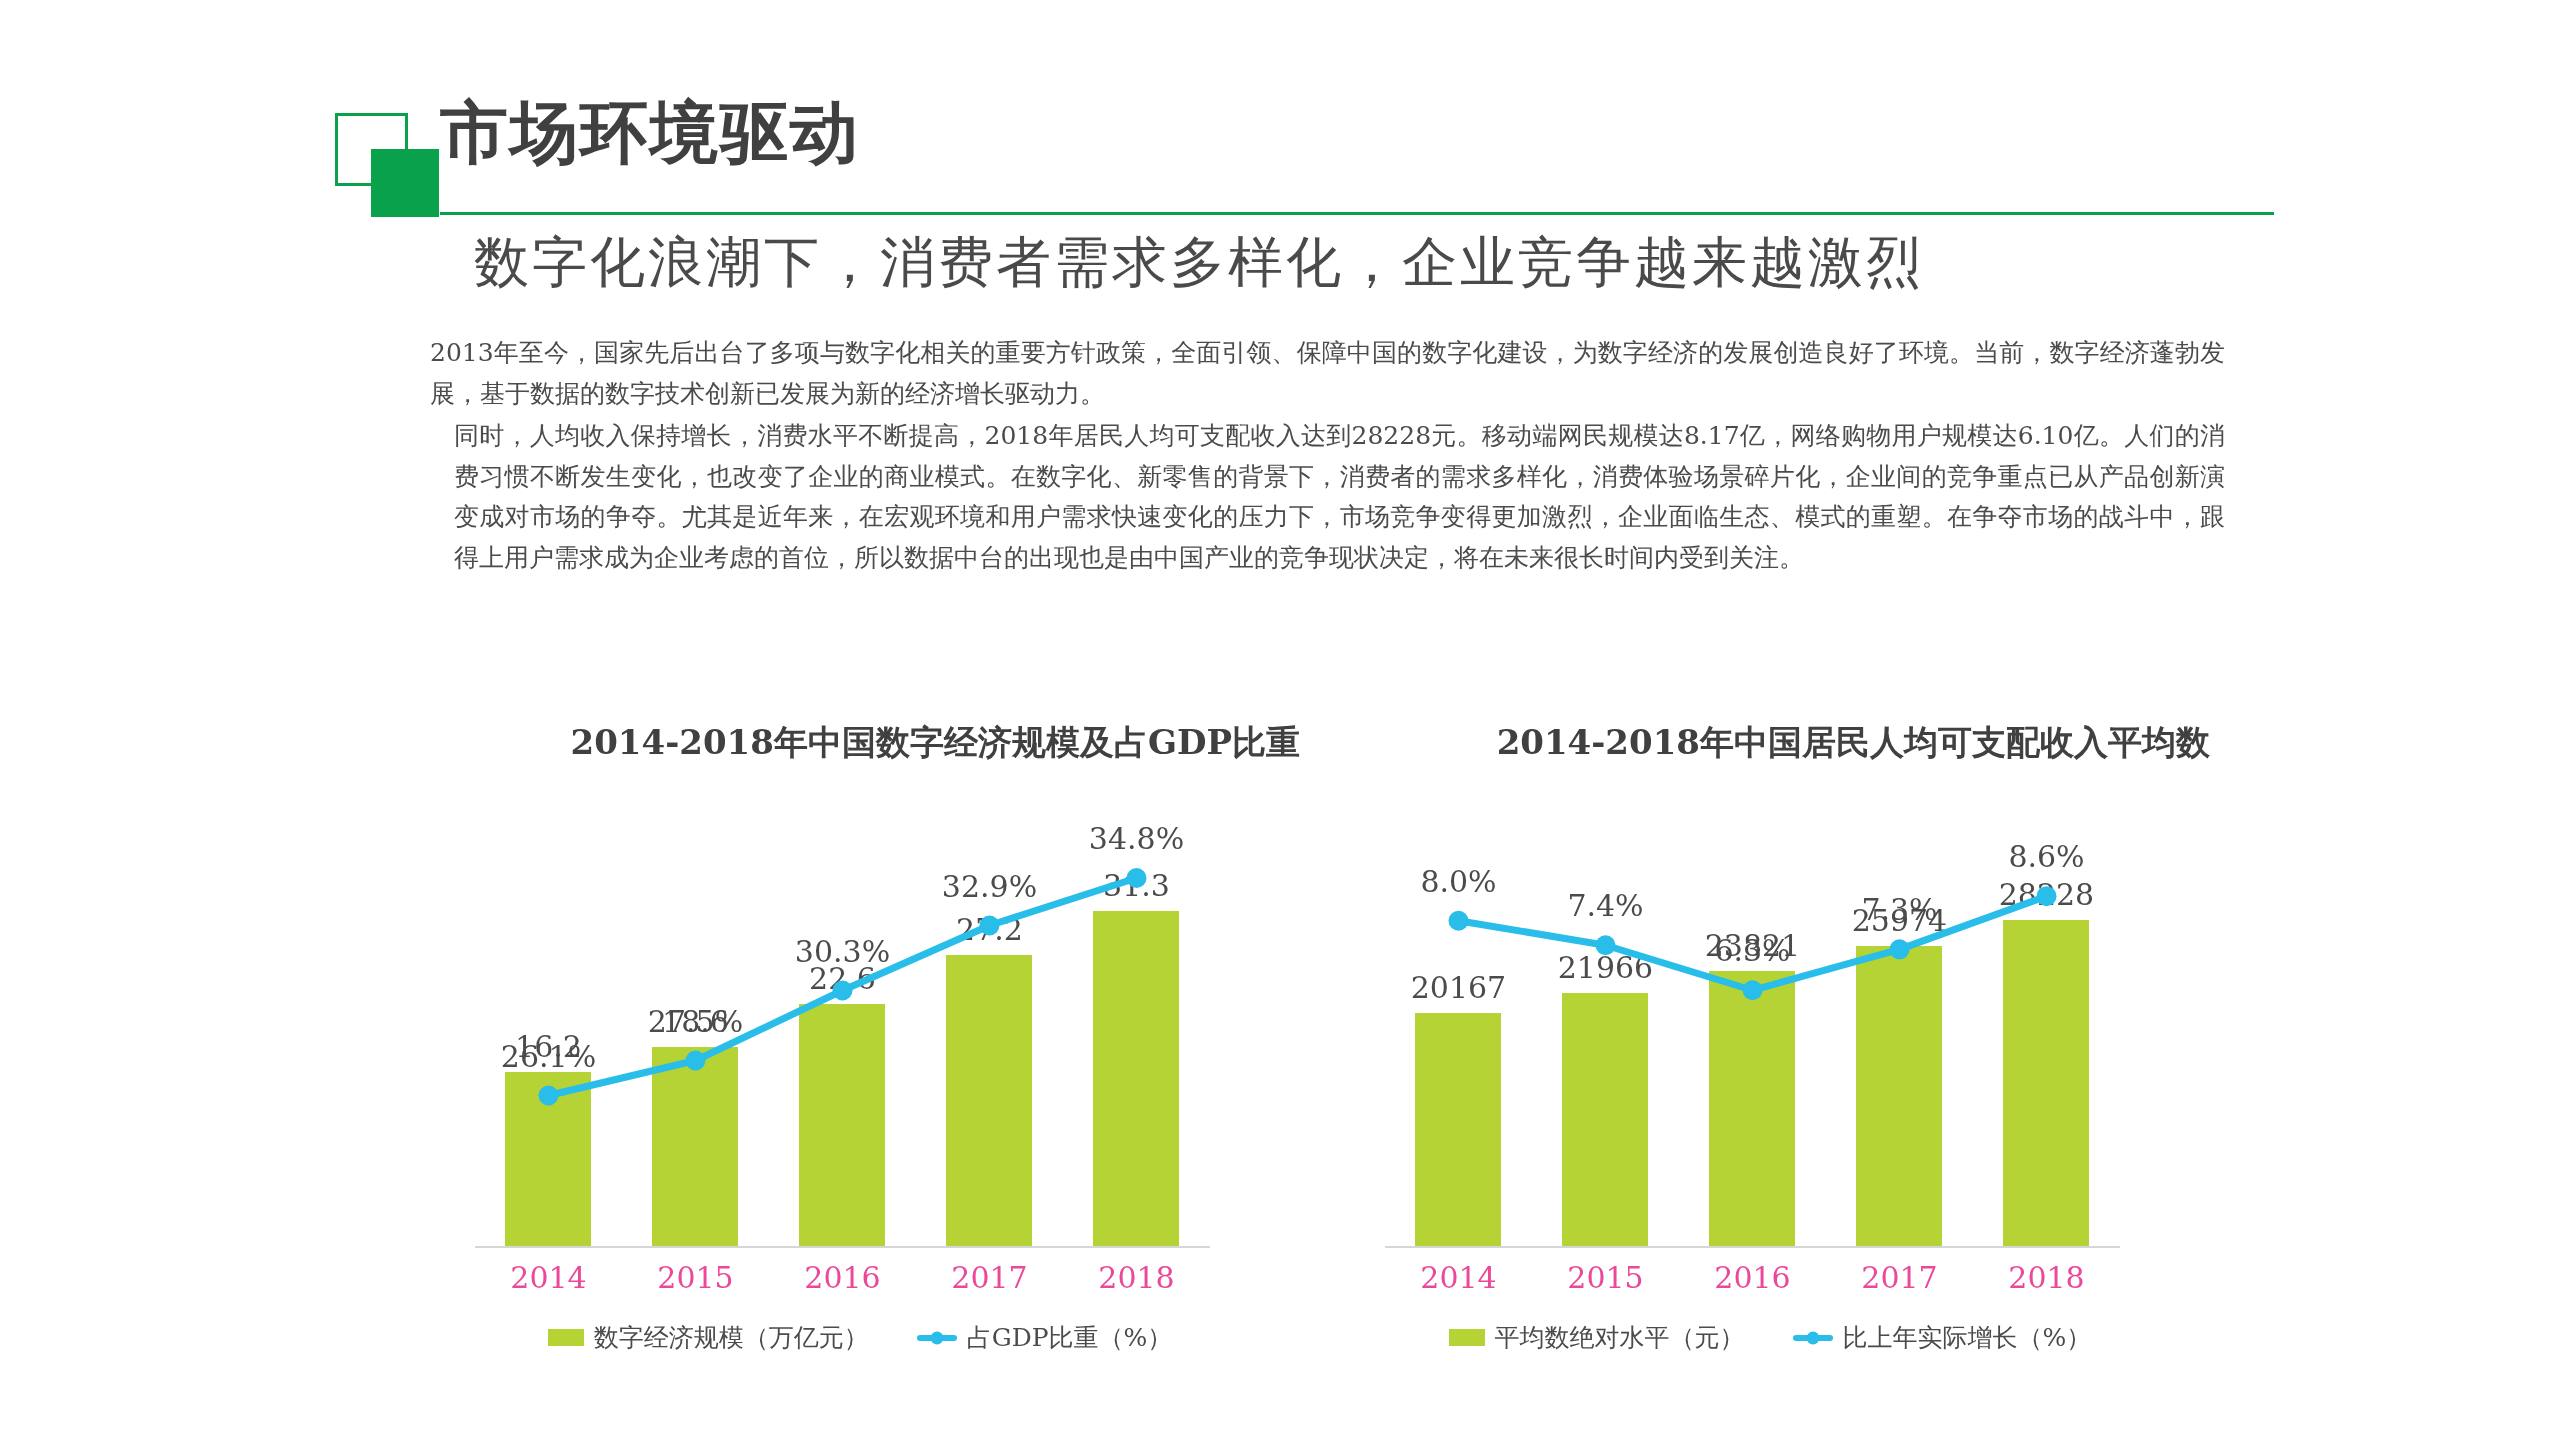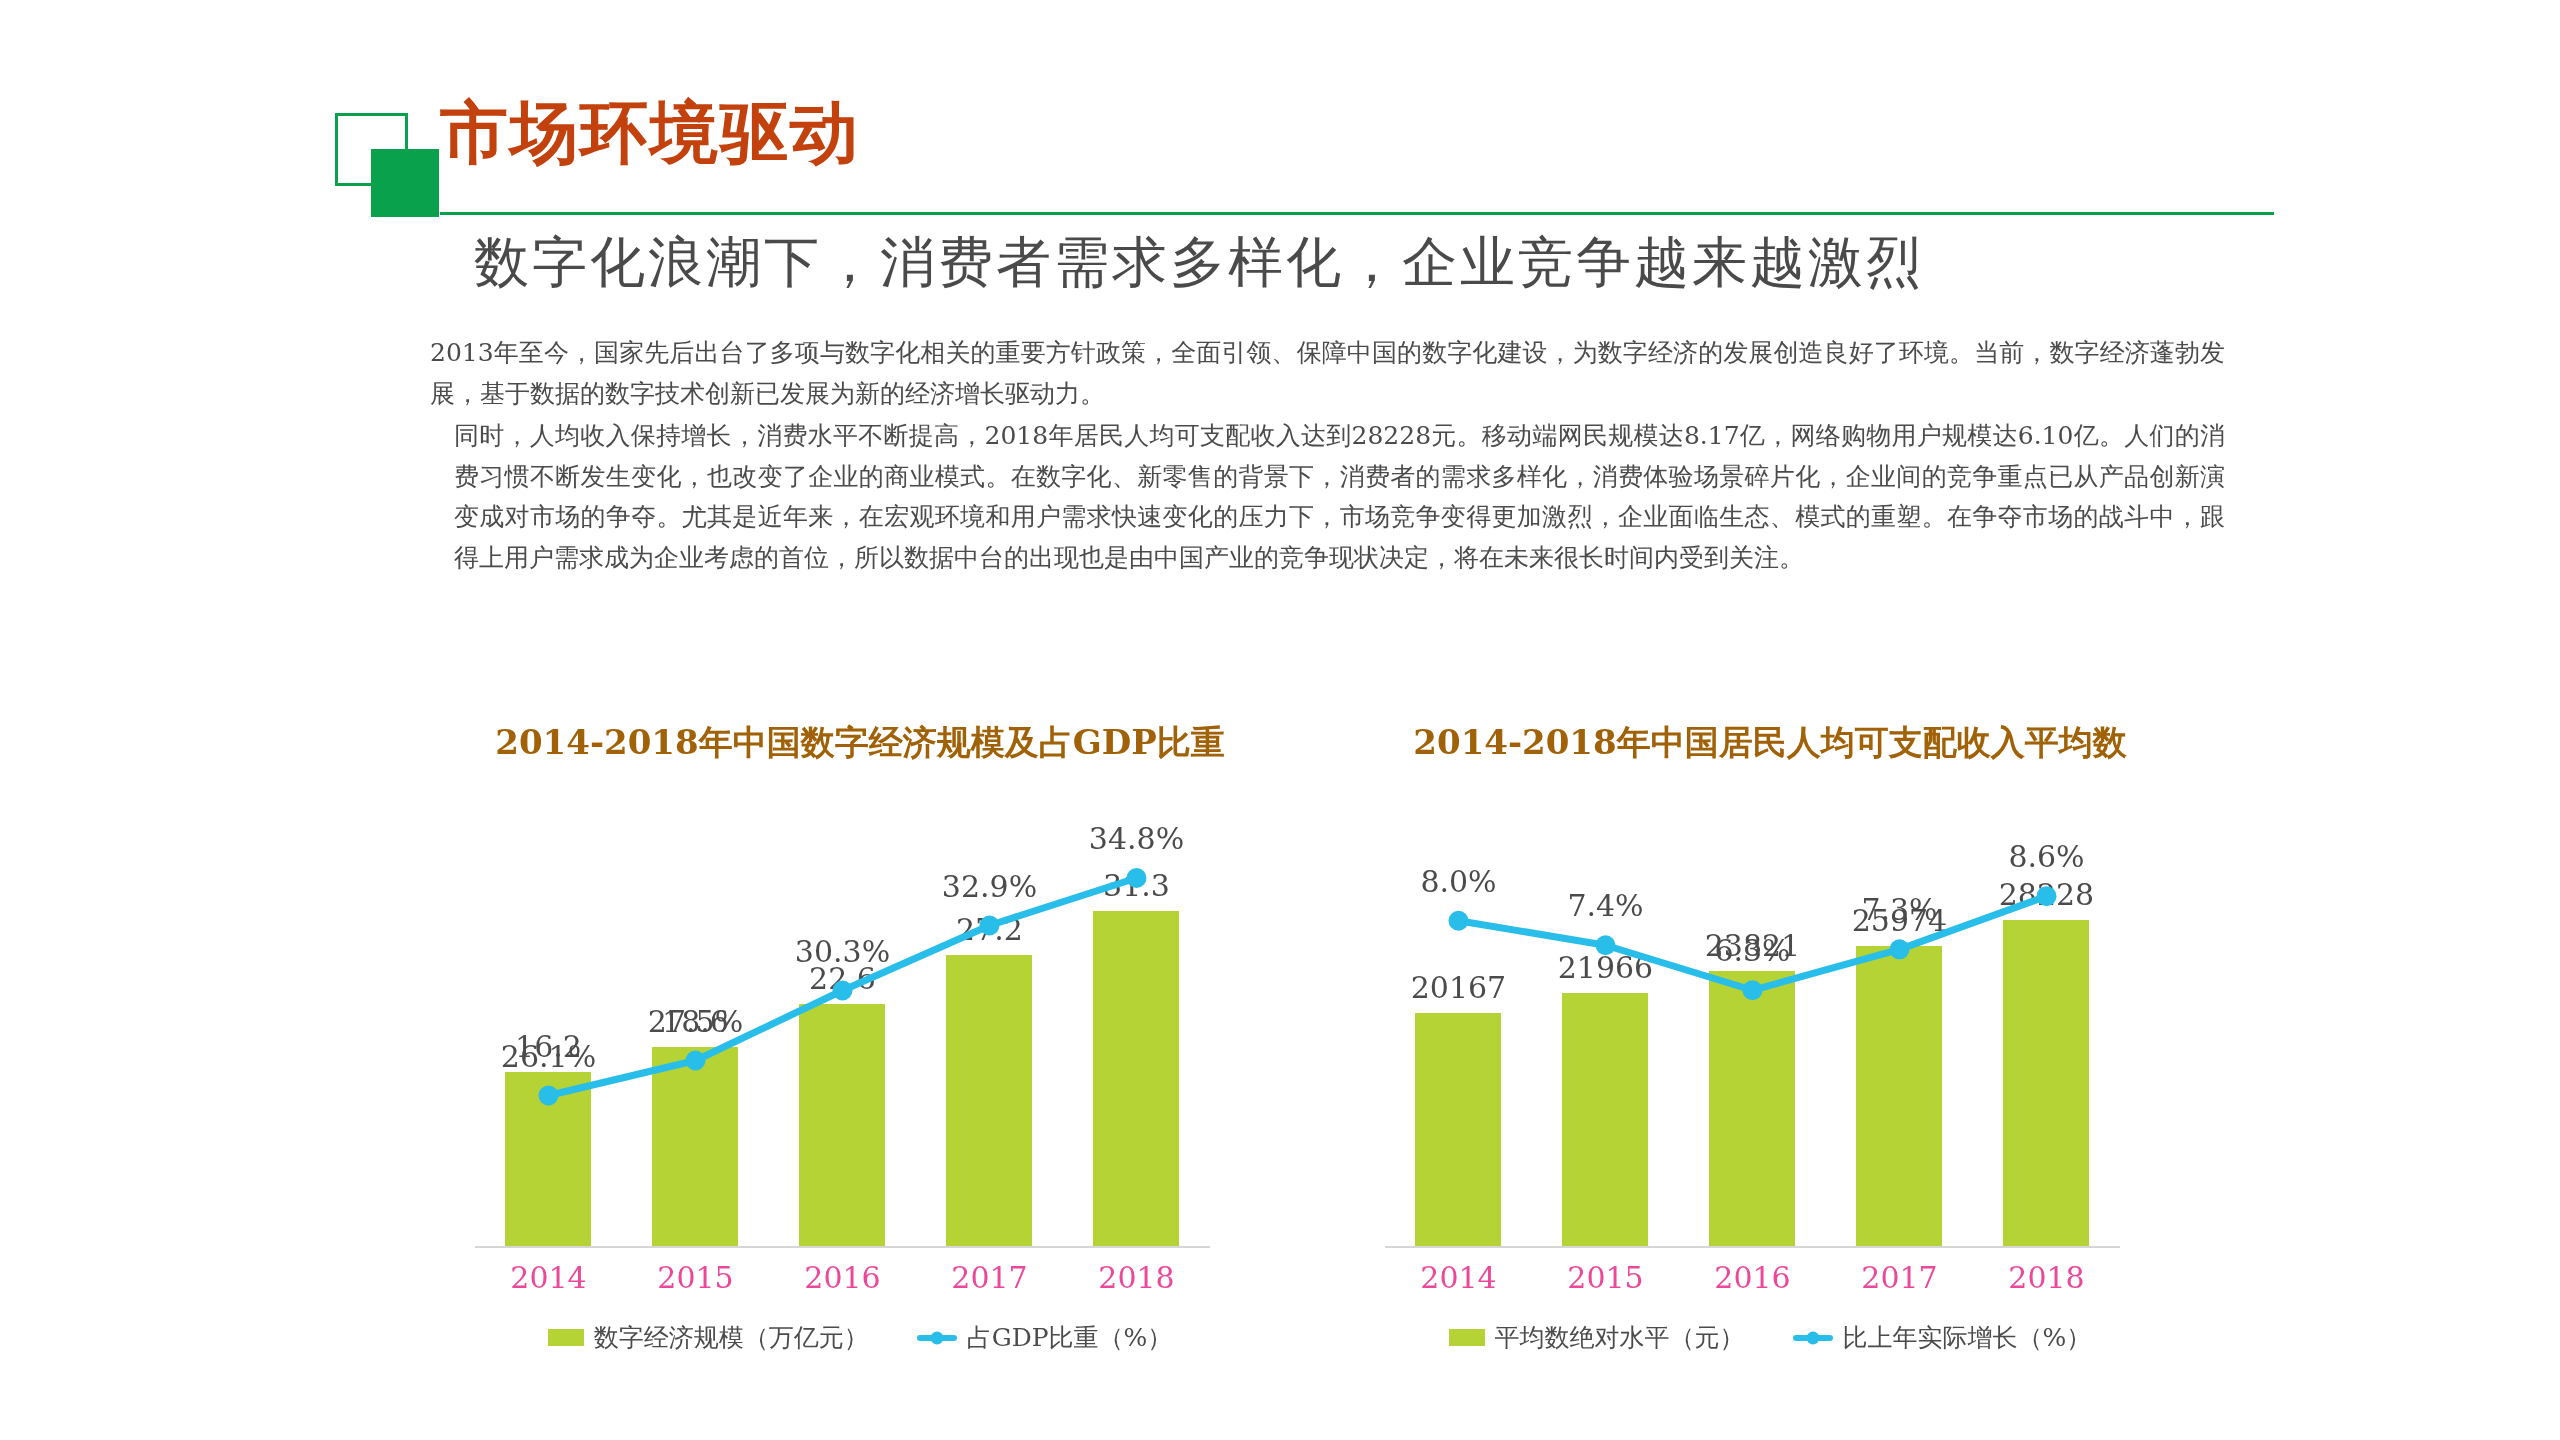--- a/index.html
+++ b/index.html
@@ -17,21 +17,21 @@
     position: absolute; left: 0; top: 0; width: 73px; height: 73px;
     border: 3px solid #0aa14c; background: transparent;
   }
   .logo-fill {
     position: absolute; left: 36px; top: 36px; width: 68px; height: 68px;
     background: #0aa14c;
   }
   .title-main {
     position: absolute; left: 440px; top: 98px;
     font-family: "DejaVu Serif", "Liberation Serif", serif;
-    font-size: 68px; font-weight: 700; color: #c2410c;
+    font-size: 68px; font-weight: 700; color: #404040;
     letter-spacing: 2px; line-height: 1;
   }
   .title-rule {
     position: absolute; left: 440px; top: 212px; width: 1834px; height: 3px;
     background: #0aa14c;
   }
   .subtitle {
     position: absolute; left: 428px; top: 228px;
     font-family: "DejaVu Serif", "Liberation Serif", serif;
     font-size: 55px; color: #4a4a4a; letter-spacing: 3px; line-height: 1.25; margin-left: 46px;
@@ -48,23 +48,23 @@
   .body-copy p + p { margin-top: 2px; margin-left: 24px; }
 
   
   .chart {
     position: absolute; top: 720px; width: 880px; height: 660px;
   }
   .chart.left  { left: 420px; }
   .chart.right { left: 1330px; }
 
   .chart-title {
-    text-align: center;
-    font-family: "DejaVu Serif", "Liberation Serif", serif;
-    font-size: 34px; font-weight: 700; color: #a16207;
+    text-align: right;
+    font-family: "DejaVu Serif", "Liberation Serif", serif;
+    font-size: 34px; font-weight: 700; color: #404040;
     letter-spacing: 0px; height: 60px;
   }
   .plot {
     position: relative; margin-top: 18px; height: 450px; width: 100%;
   }
   .axis-line {
     position: absolute; left: 55px; right: 90px; bottom: 0; height: 2px; background: #d6d6d6;
   }
   .bars {
     position: absolute; left: 55px; right: 90px; bottom: 2px; top: 0;

